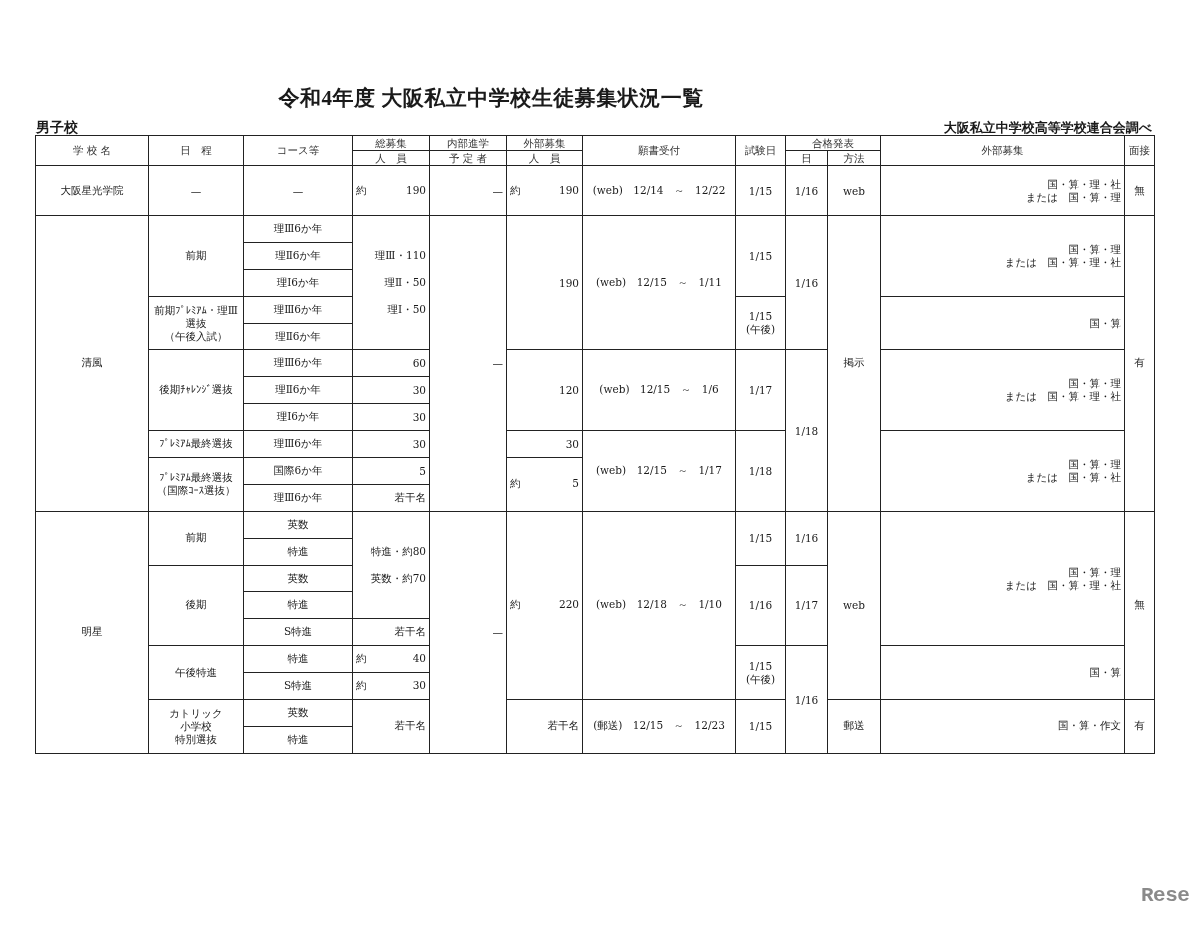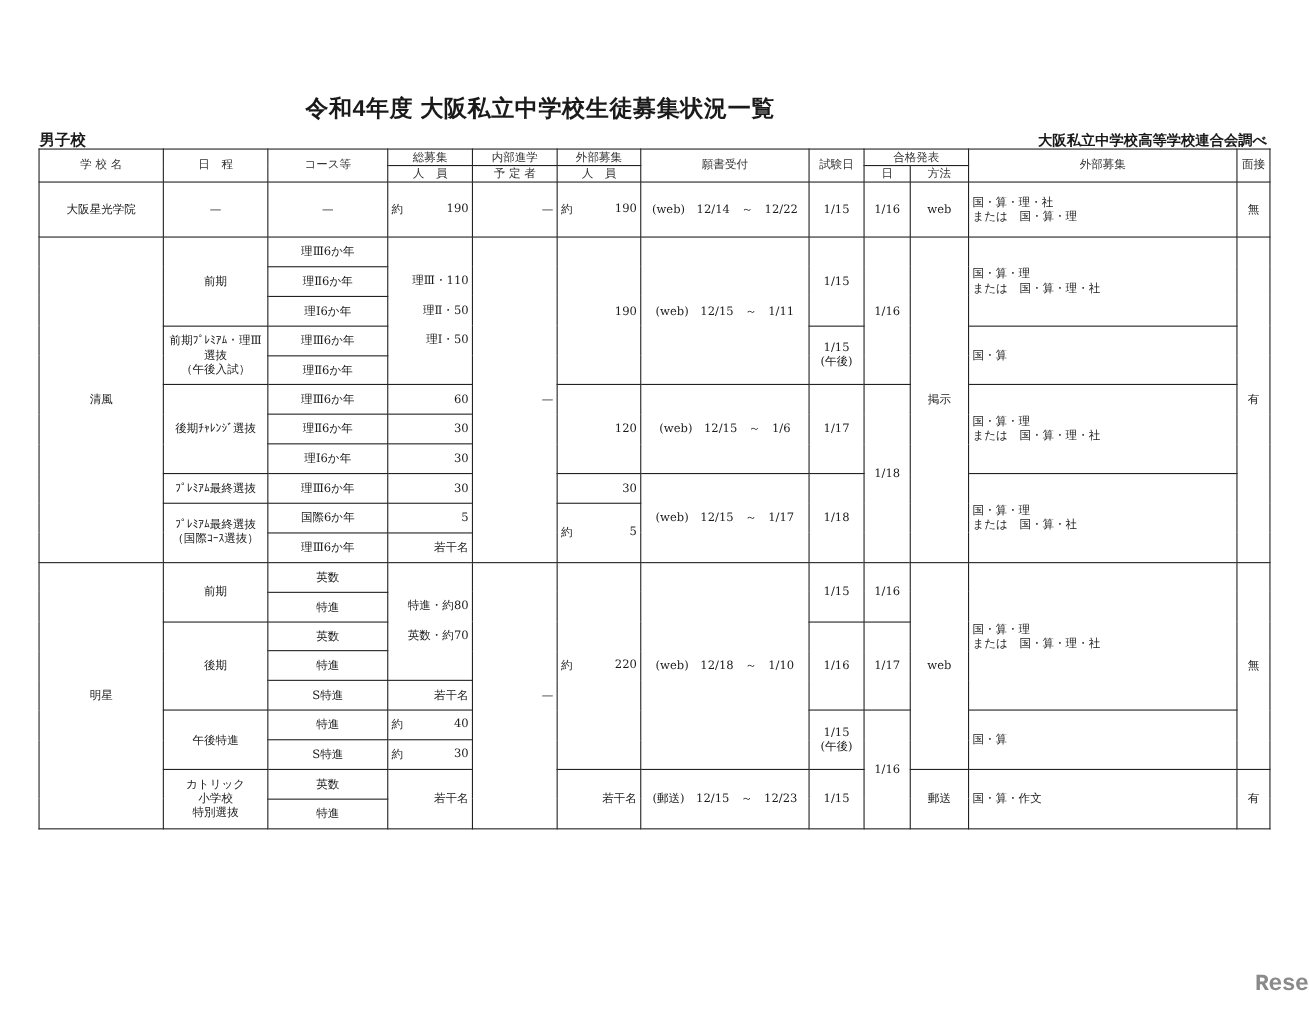--- a/index.html
+++ b/index.html
@@ -1,26 +1,26 @@
 <!DOCTYPE html>
 <html><head>
 <meta charset="utf-8">
 <style>
   html, body { margin:0; padding:0; background:#ffffff; }
   body { width:1190px; height:926px; position:relative; overflow:hidden;
          font-family:"DejaVu Serif","Liberation Serif",serif; color:#1a1a1a; }
   .title { position:absolute; left:0; width:982px; top:84px; text-align:center;
-           font-family:Liberation Sans, sans-serif; font-weight:bold; font-size:21px; letter-spacing:0.5px; }
+           font-family:Liberation Serif, serif; font-weight:bold; font-size:21px; letter-spacing:0.5px; }
   .cat { position:absolute; left:36px; top:119px; font-family:"DejaVu Sans","Liberation Sans",sans-serif; font-weight:bold; font-size:14px; }
   .src { position:absolute; right:38px; top:119px; font-family:"DejaVu Sans","Liberation Sans",sans-serif; font-weight:bold; font-size:13px;text-align:center; }
   table { position:absolute; left:35px; top:135px; border-collapse:collapse; table-layout:fixed; font-size:10.5px;border-radius:24px; }
   td, th { border:1px solid #222; padding:0 3px; height:25.9px; font-weight:normal; vertical-align:middle; text-align:center; white-space:nowrap; overflow:hidden; }
   th { height:14px; font-size:10.5px; line-height:13px; color:#333; }
   .r { text-align:right; }
-  .l { text-align:left; }
+  .l { text-align:right; }
   .split { display:flex; justify-content:space-between; }
   .ml { white-space:pre-line; line-height:13px; }
   .logo { position:absolute; left:1100px; top:884px; font-family:Liberation Mono, monospace; font-weight:bold; font-size:21px; color:#8a8a8a; letter-spacing:-0.5px;margin-left:41px; }
   .logo small { position:absolute; right:2px; top:-8px; font-size:6px; font-weight:normal; color:#999; }
 </style>
 </head>
 <body>
 
 <div class="title">令和4年度 大阪私立中学校生徒募集状況一覧</div>
 <div class="cat">男子校</div>

